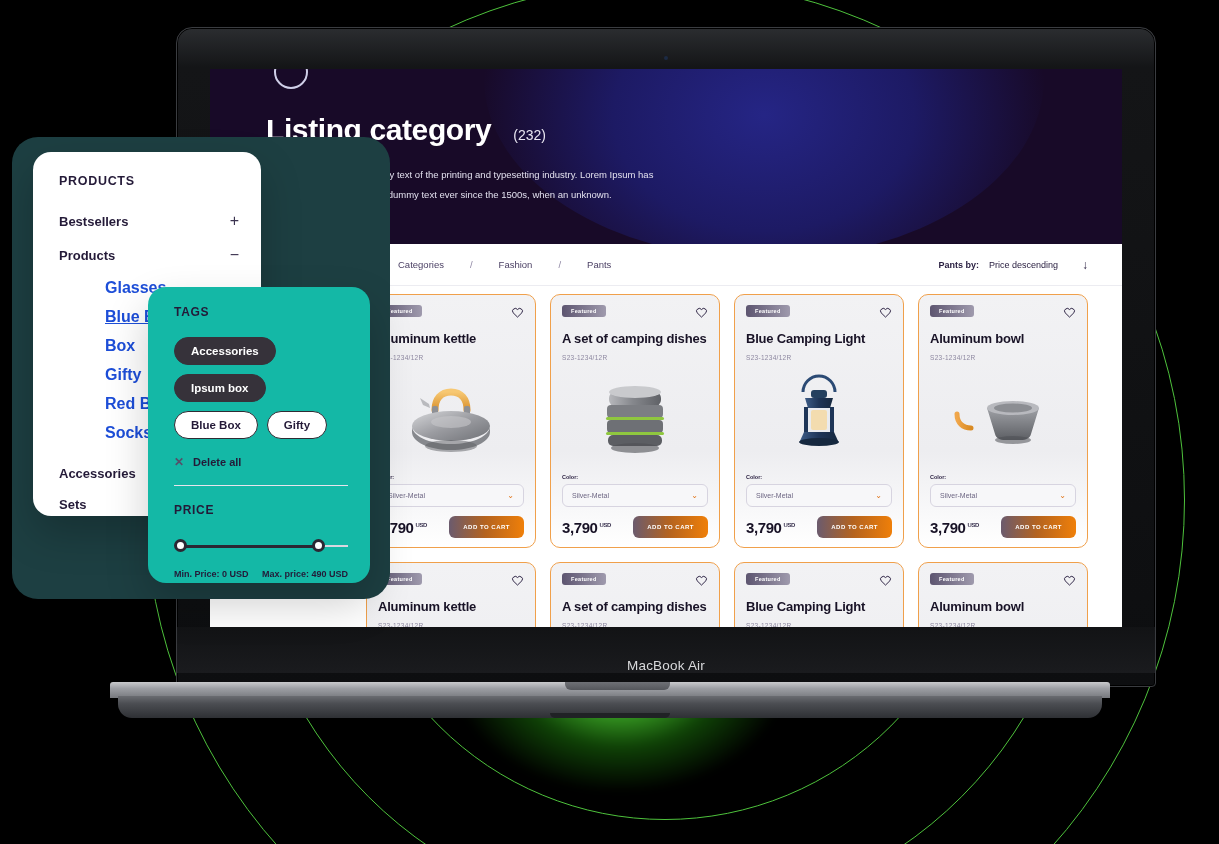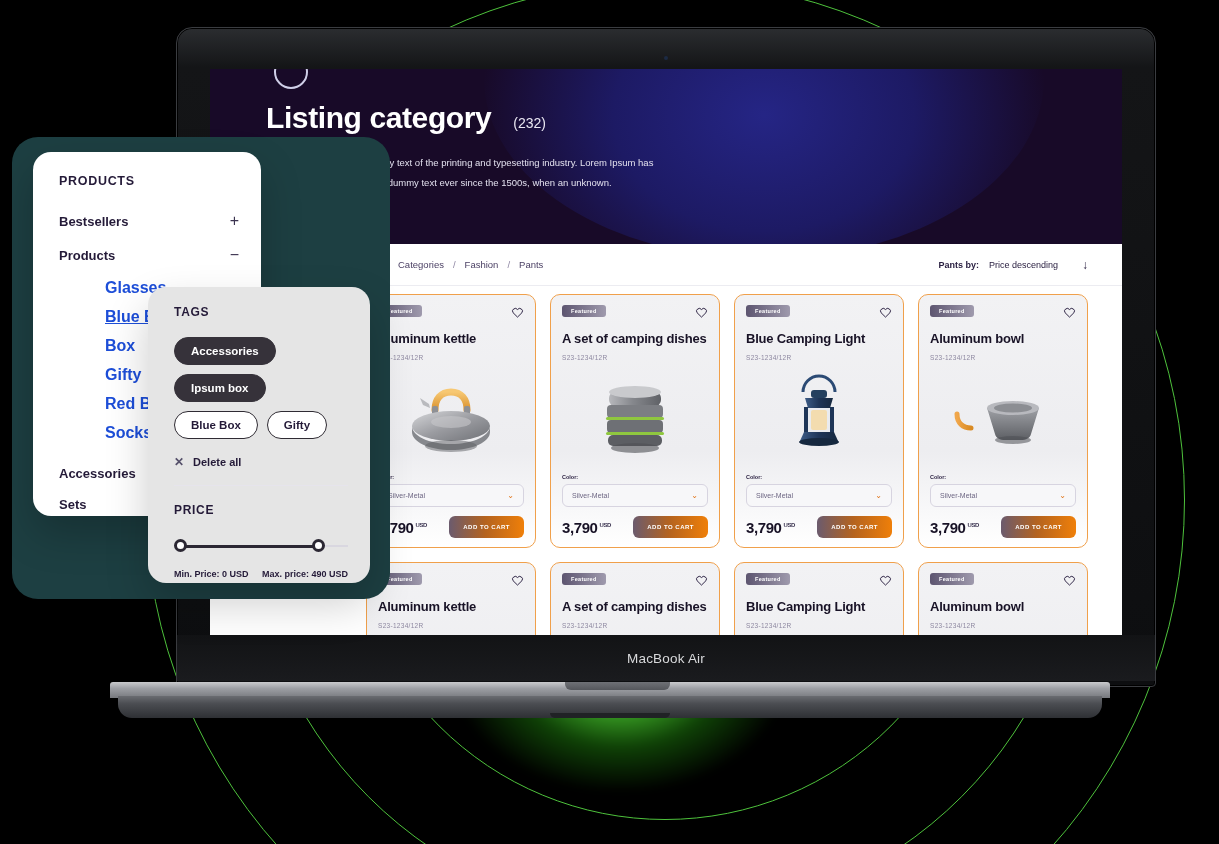--- a/index.html
+++ b/index.html
@@ -34,23 +34,23 @@
     border: 1px solid #3a3c40;
     box-shadow: 0 0 0 1px #000 inset;
   }
   #camera { position:absolute; left: 50%; top: 28px; width: 4px; height: 4px; margin-left:-2px;
             background:#1c2a44; border-radius:50%; }
   #screen {
     position:absolute; left: 33px; top: 41px; right: 33px; bottom: 47px;
     background:#fff; overflow:hidden;
   }
   #chin {
-    position:absolute; left:0; right:0; bottom:5px; height:46px;
+    position:absolute; left:0; right:0; bottom:13px; height:46px;
     background: linear-gradient(180deg,#121315 0%, #1a1b1e 100%);
-    display:flex; align-items:center; justify-content:center;
+    display:flex; align-items:flex-end; justify-content:center;
   }
   #chin .label { color:#d8d9db; font-size:13.5px; letter-spacing:.2px; }
   #base {
     position:absolute; left: 110px; top: 682px; width: 1000px; height: 34px;
   }
   #base .deck {
     position:absolute; left:0; top:0; width:100%; height:16px;
     background: linear-gradient(180deg,#c9cacd 0%,#9d9fa4 40%,#77797e 100%);
     border-radius: 3px 3px 0 0;
   }
@@ -75,35 +75,35 @@
   }
   #hero .blob {
     position:absolute; left: 30%; top: -170px; width: 560px; height: 360px;
     border-radius:50%;
     background: radial-gradient(ellipse at 50% 60%, #252585 0%, #1d1a64 38%, rgba(24,10,40,0) 72%);
   }
   #hero .logo-arc {
     position:absolute; left: 64px; top: -14px; width: 34px; height: 34px;
     border: 2px solid #cfcfe8; border-radius:50%;
   }
-  #hero .inner { position:relative; padding: 32px 56px 0 56px; }
+  #hero .inner { position:relative; padding: 44px 56px 0 56px; }
   .hero-title-row { display:flex; align-items:baseline; gap:22px; }
   #hero h1 { color:#fff; font-size:30px; font-weight:700; letter-spacing:-0.4px; }
   #hero .count { color:#e9e7f2; font-size:14px; font-weight:500; }
   #hero p {
     color:#e2e0ee; font-size:9.5px; line-height: 2.15; margin-top: 18px; max-width: 540px;
   }
 
   
   #toolbar {
     display:flex; align-items:center; height: 42px;
     padding: 0 34px 0 56px; background:#fff; border-bottom:1px solid #ececf1;
   }
   #toolbar .filters-title { font-size:16px; font-weight:700; color:#241a38; width: 132px; }
-  .crumbs { display:flex; align-items:center; gap:9px; font-size:9.5px; color:#4a3f63; }
+  .crumbs { display:flex; align-items:center; gap:26px; font-size:9.5px; color:#4a3f63; }
   .crumbs .sep { color:#8e86a3; }
   .sortwrap { margin-left:auto; display:flex; align-items:center; gap:10px; font-size:9px; color:#2b2142; }
   .sortwrap .lbl { font-weight:700; }
   .sortwrap .arrow { font-size:12px; margin-left:14px; }
 
   
   #content { display:flex; height: calc(100% - 175px - 42px); background:#fff; }
   #filters-col { width: 146px; padding: 14px 0 0 56px; flex:none; }
   .fc-head { font-size:8px; font-weight:700; letter-spacing:.9px; color:#2b2142; margin-bottom:18px; }
   .fc-row {
@@ -175,21 +175,21 @@
     font-size:13px; font-weight:700; color:#241a38; padding: 12px 0 4px 0;
   }
   .pp-row .sign { font-size:16px; font-weight:400; color:#3c3450; }
   .pp-sub { font-size:16px; font-weight:600; color:#1d4ed8; padding: 11px 0 0 46px; }
   .pp-sub.active { text-decoration: underline; }
   #products-panel .pp-row:first-of-type { padding-top: 24px; }
 
   
   #tags-panel {
     position:absolute; left: 148px; top: 287px; width: 222px; height: 296px;
-    background:#e5e5e5; border-radius: 18px; padding: 18px 22px 0 26px;
+    background:#14b8a6; border-radius: 18px; padding: 18px 22px 0 26px;
     box-shadow: 0 20px 44px rgba(0,0,0,.20);
   }
   .tp-head { font-size:12px; font-weight:700; letter-spacing:.7px; color:#241a38; }
   .tags { display:flex; flex-wrap:wrap; gap:9px; margin-top: 18px; }
   .tag {
     font-size:11.5px; font-weight:700; padding: 7px 16px; border-radius:20px;
     border:1.3px solid #2f2b33;
   }
   .tag.on { background:#36323a; color:#fff; border-color:#36323a; }
   .tag.off { background:#fff; color:#241a38; }

